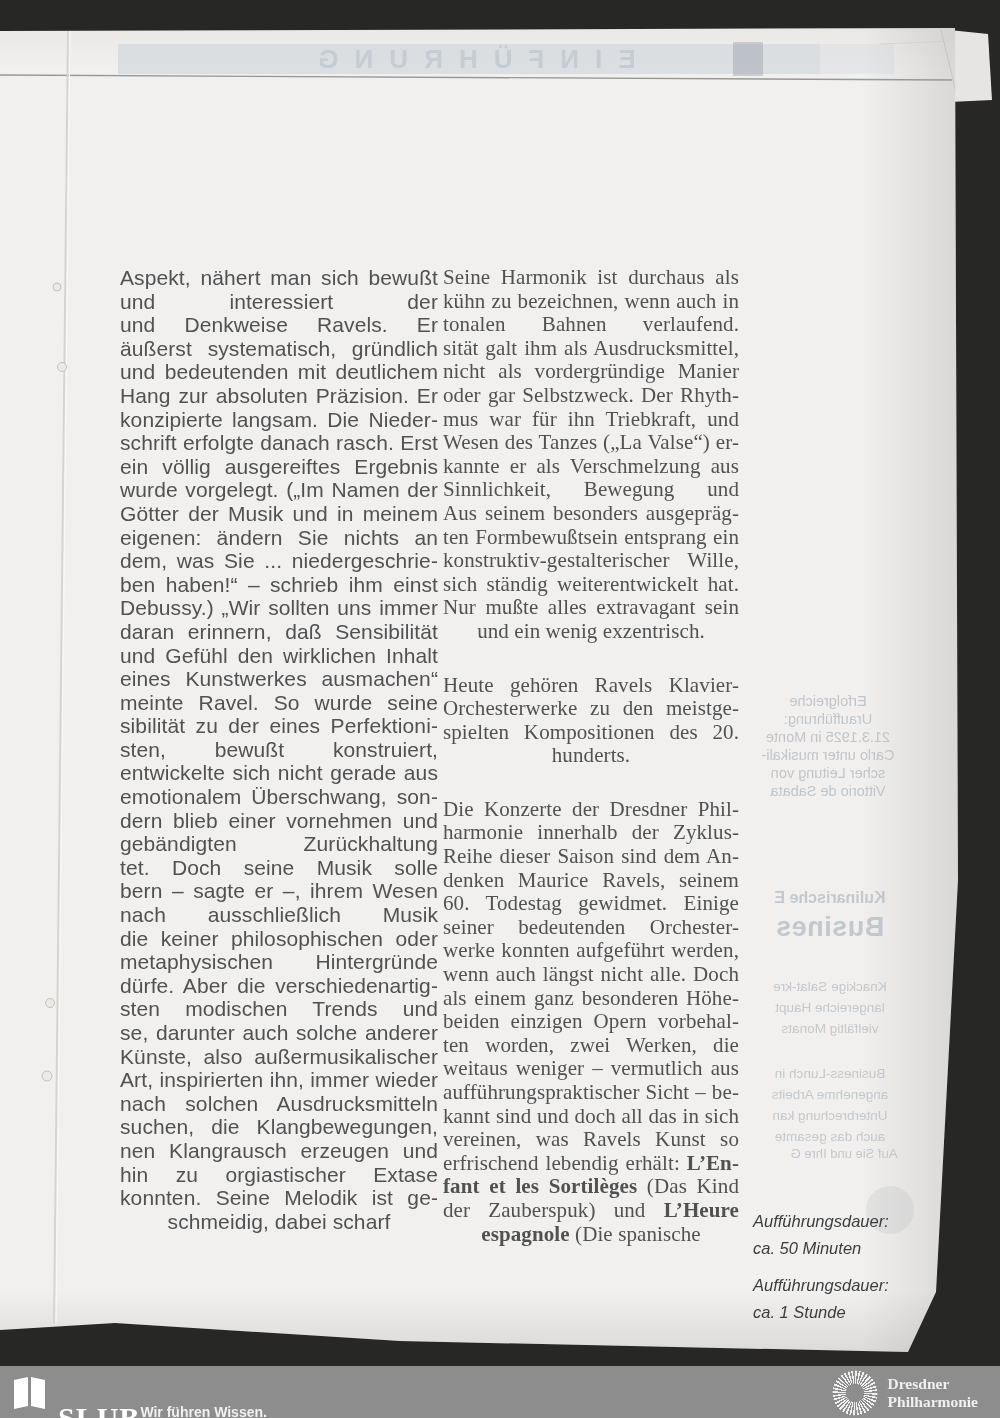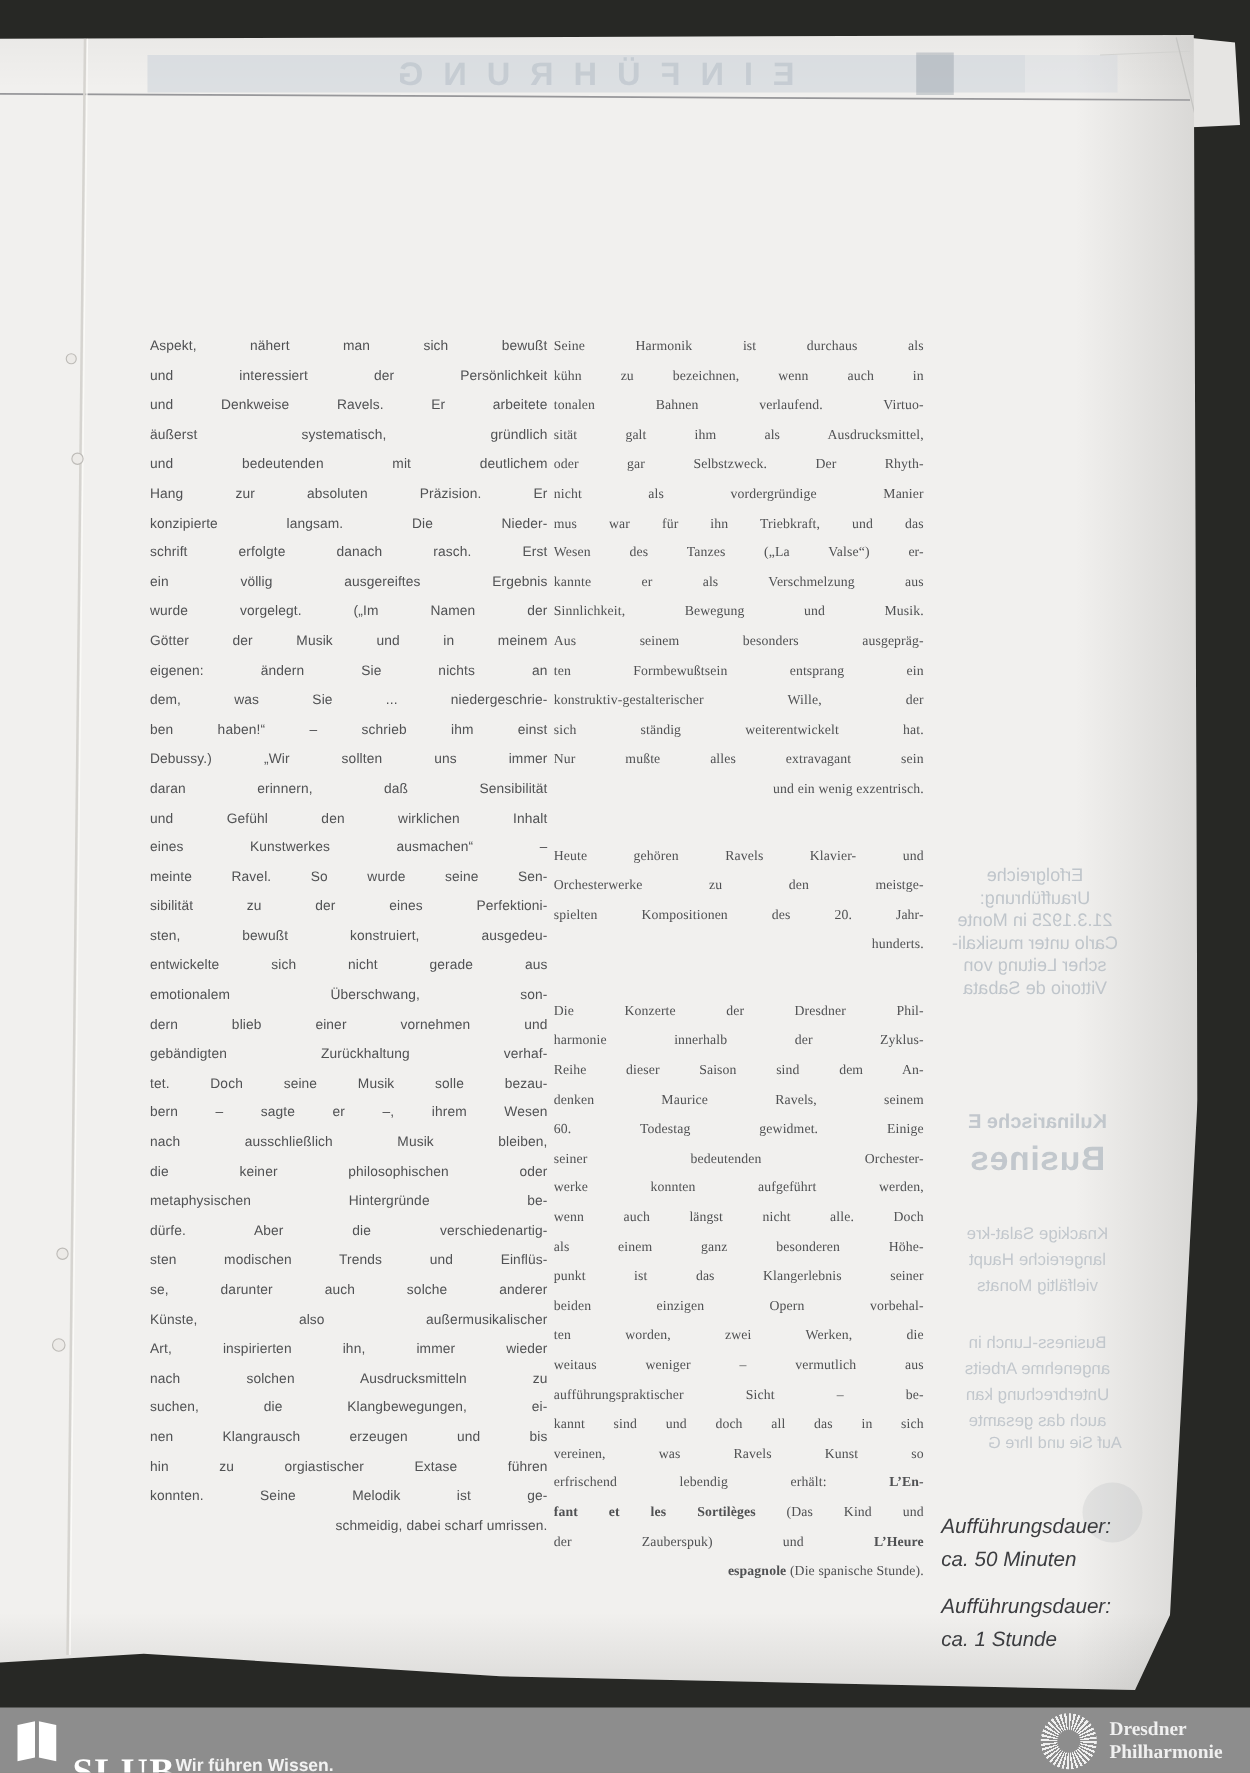--- a/index.html
+++ b/index.html
@@ -48,29 +48,29 @@
     color:rgba(150,162,174,0.30);
     white-space:nowrap;overflow:hidden;
   }
   .mirror{transform:scaleX(-1);}
 
   svg.paper-marks{position:absolute;inset:0;pointer-events:none;}
 
   
   .col{
     position:absolute;
-    font-size:11px;line-height:23.6px;color:#505153;
+    font-size:21px;line-height:23.6px;color:#505153;
     letter-spacing:0.1px;
   }
   .col-left{left:120px;top:266px;width:318px;}
   .col-right{left:443px;top:266px;width:296px;font-family:Liberation Serif, serif;}
   .para{margin-bottom:30px;}
   .tline{text-align:justify;height:23.6px;overflow:hidden;}
   .tline::after{content:"";display:inline-block;width:100%;height:0;}
-  .tline.lastline{text-align:right;}
+  .tline.lastline{text-align:center;}
   .tline.lastline::after{width:0;}
   .b{font-weight:bold;}
 
   
   .bleed{position:absolute;color:#b7bec5;text-align:center;}
   .bleed1{left:748px;top:692px;width:160px;font-size:14.5px;line-height:18px;opacity:0.85;}
   .bleed2{left:752px;top:888px;width:156px;opacity:0.8;}
   .b2h1{font-size:16px;font-weight:bold;line-height:20px;margin-bottom:4px;}
   .b2h2{font-size:27px;font-weight:bold;letter-spacing:0.5px;line-height:30px;margin-bottom:34px;}
   .b2lines{font-size:13.5px;line-height:21px;}
@@ -193,22 +193,22 @@
           <div class="tline lastline"><span>schmeidig, dabei scharf umrissen.</span></div>
         </div>
       </div>
 
     <div class="col col-right">
         <div class="para">
           <div class="tline"><span>Seine Harmonik ist durchaus als</span></div>
           <div class="tline"><span>kühn zu bezeichnen, wenn auch in</span></div>
           <div class="tline"><span>tonalen Bahnen verlaufend. Virtuo-</span></div>
           <div class="tline"><span>sität galt ihm als Ausdrucksmittel,</span></div>
+          <div class="tline"><span>nicht als vordergründige Manier</span></div>
           <div class="tline"><span>oder gar Selbstzweck. Der Rhyth-</span></div>
-          <div class="tline"><span>nicht als vordergründige Manier</span></div>
           <div class="tline"><span>mus war für ihn Triebkraft, und das</span></div>
           <div class="tline"><span>Wesen des Tanzes („La Valse“) er-</span></div>
           <div class="tline"><span>kannte er als Verschmelzung aus</span></div>
           <div class="tline"><span>Sinnlichkeit, Bewegung und Musik.</span></div>
           <div class="tline"><span>Aus seinem besonders ausgepräg-</span></div>
           <div class="tline"><span>ten Formbewußtsein entsprang ein</span></div>
           <div class="tline"><span>konstruktiv-gestalterischer Wille, der</span></div>
           <div class="tline"><span>sich ständig weiterentwickelt hat.</span></div>
           <div class="tline"><span>Nur mußte alles extravagant sein</span></div>
           <div class="tline lastline"><span>und ein wenig exzentrisch.</span></div>
@@ -222,21 +222,20 @@
         <div class="para">
           <div class="tline"><span>Die Konzerte der Dresdner Phil-</span></div>
           <div class="tline"><span>harmonie innerhalb der Zyklus-</span></div>
           <div class="tline"><span>Reihe dieser Saison sind dem An-</span></div>
           <div class="tline"><span>denken Maurice Ravels, seinem</span></div>
           <div class="tline"><span>60. Todestag gewidmet. Einige</span></div>
           <div class="tline"><span>seiner bedeutenden Orchester-</span></div>
           <div class="tline"><span>werke konnten aufgeführt werden,</span></div>
           <div class="tline"><span>wenn auch längst nicht alle. Doch</span></div>
           <div class="tline"><span>als einem ganz besonderen Höhe-</span></div>
-          <div class="tline"><span>punkt ist das Klangerlebnis seiner</span></div>
           <div class="tline"><span>beiden einzigen Opern vorbehal-</span></div>
           <div class="tline"><span>ten worden, zwei Werken, die</span></div>
           <div class="tline"><span>weitaus weniger – vermutlich aus</span></div>
           <div class="tline"><span>aufführungspraktischer Sicht – be-</span></div>
           <div class="tline"><span>kannt sind und doch all das in sich</span></div>
           <div class="tline"><span>vereinen, was Ravels Kunst so</span></div>
           <div class="tline"><span>erfrischend lebendig erhält: </span><span class="b">L’En-</span></div>
           <div class="tline"><span class="b">fant et les Sortilèges</span><span> (Das Kind und</span></div>
           <div class="tline"><span>der Zauberspuk) und </span><span class="b">L’Heure</span></div>
           <div class="tline lastline"><span class="b">espagnole</span><span> (Die spanische Stunde).</span></div>

